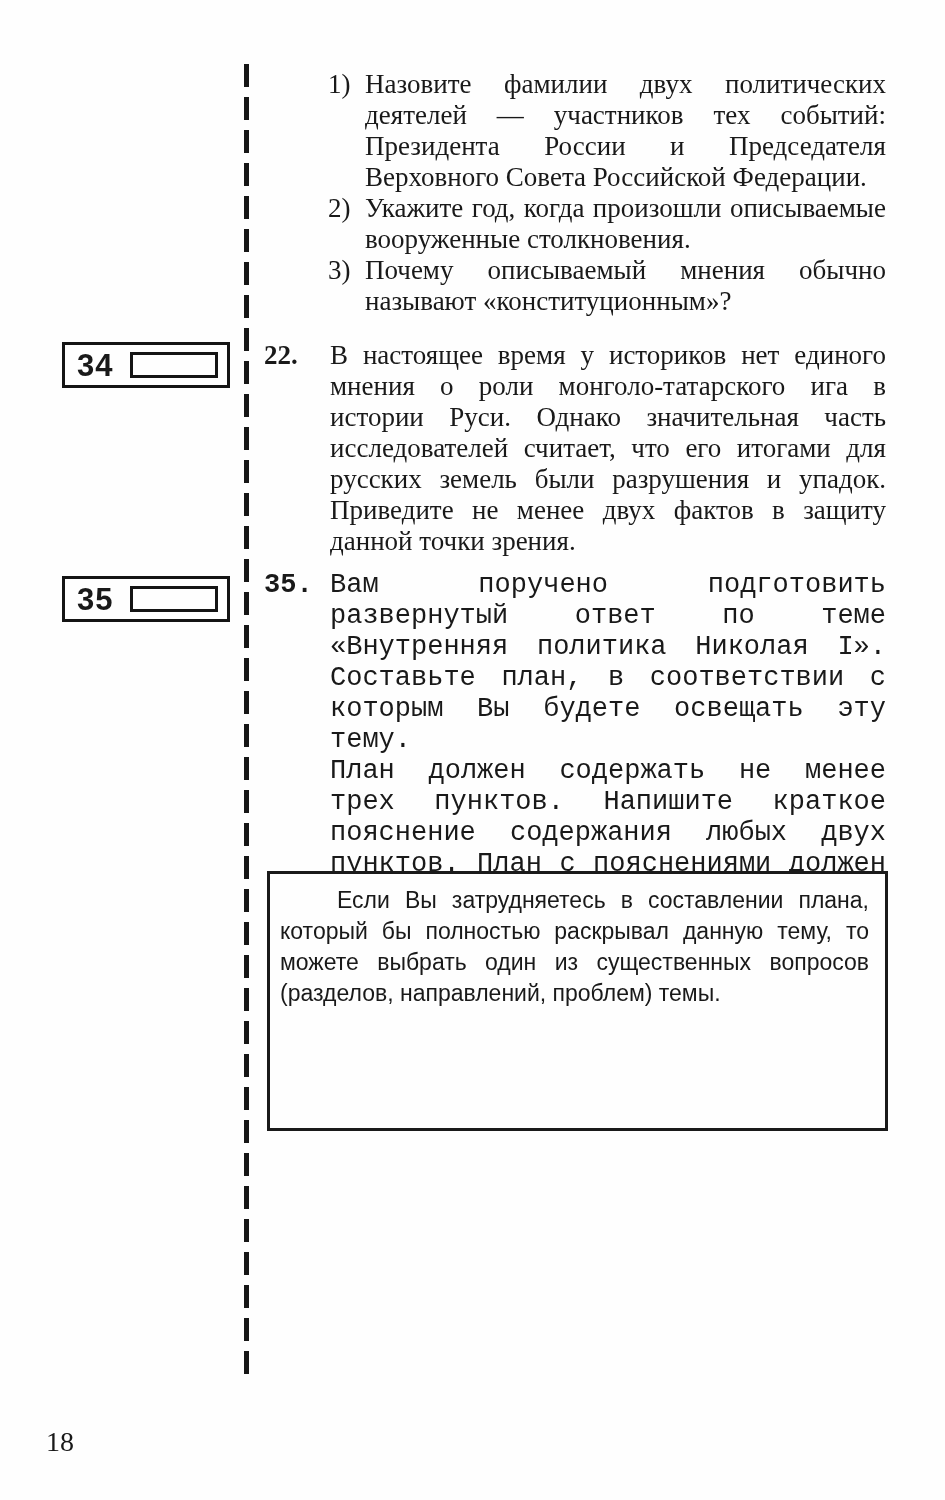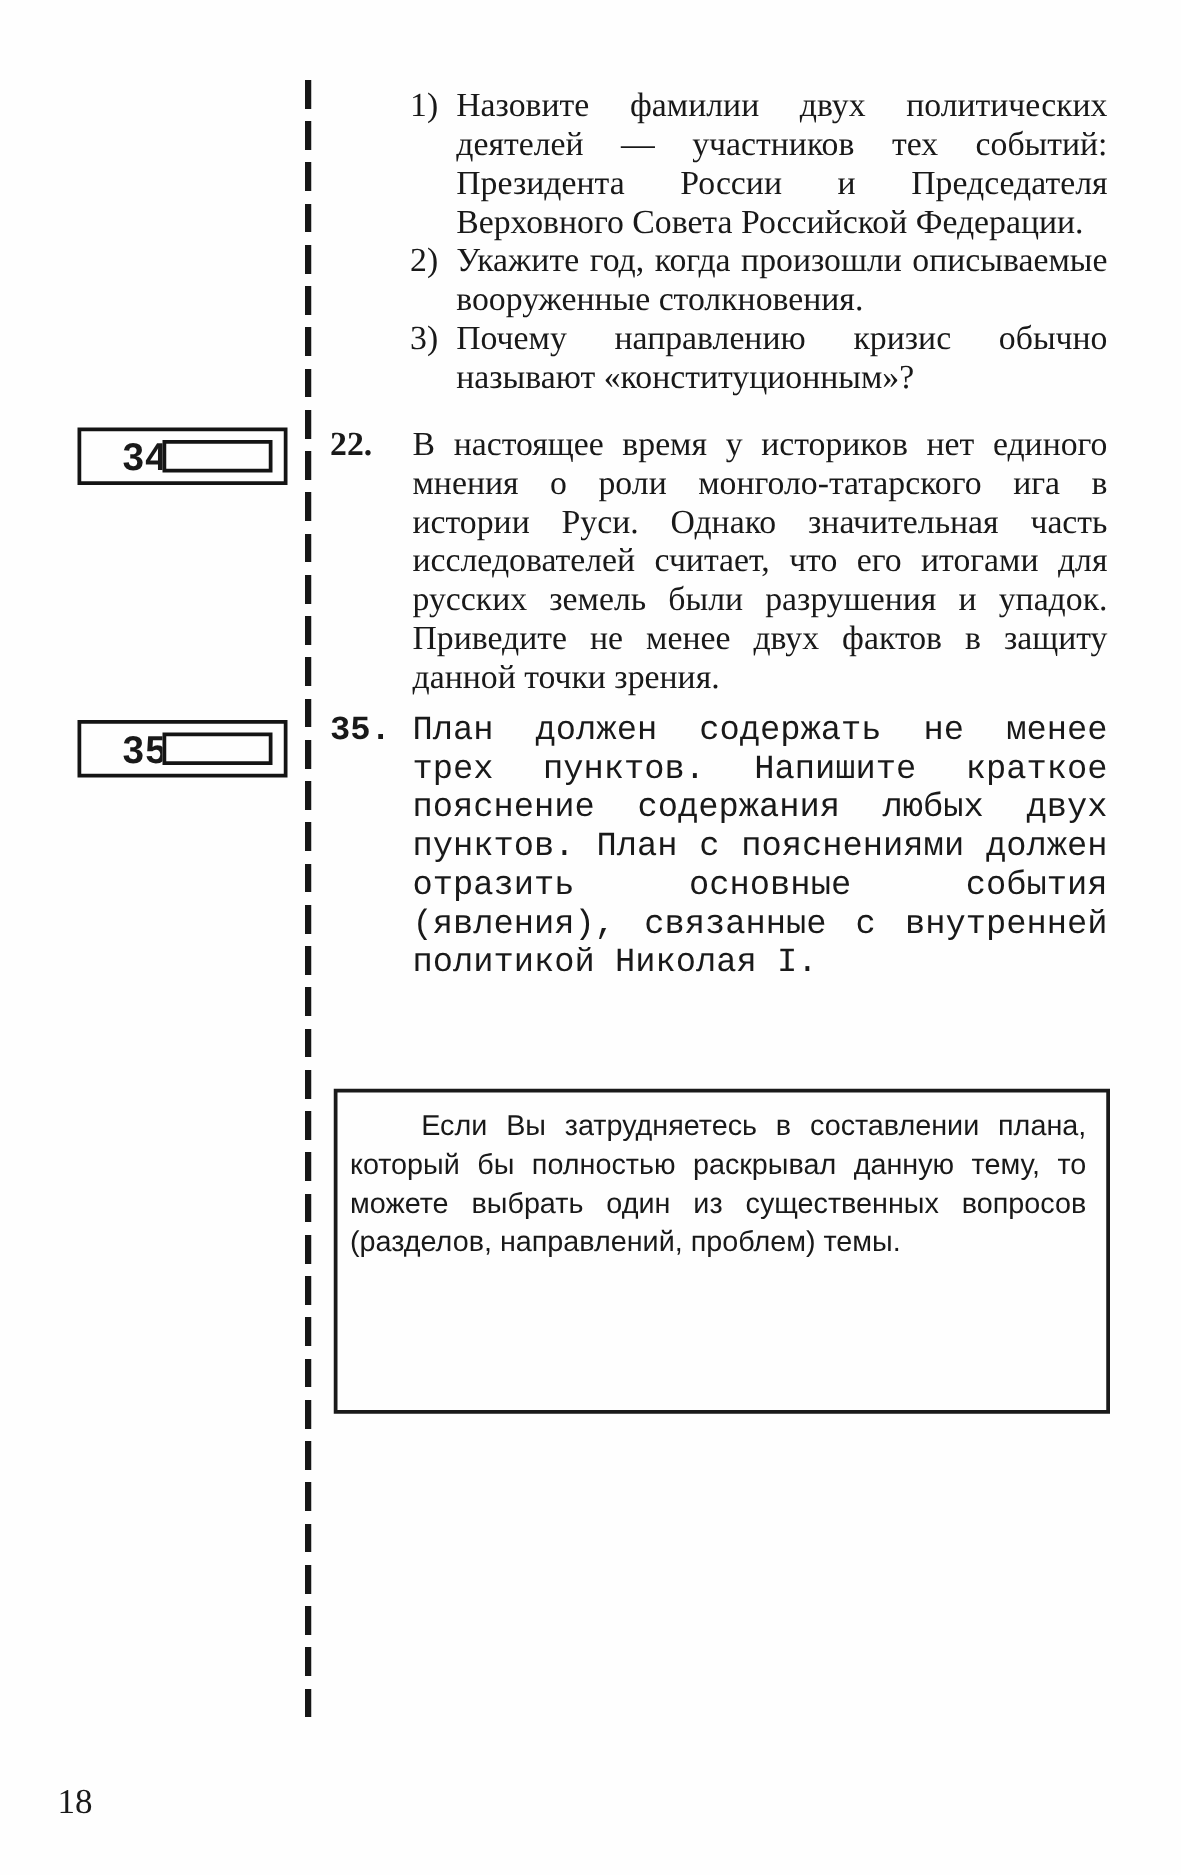--- a/index.html
+++ b/index.html
@@ -19,21 +19,21 @@
     width:5px;height:1314px;
     background:repeating-linear-gradient(to bottom,#161616 0 23px,transparent 23px 33px);
   }
   
   .qlabel-box{
     position:absolute;
     left:62px;width:168px;height:46px;
     border:3px solid #141414;
     box-sizing:border-box;
     background:#fefefe;
-    display:flex;align-items:center;padding-left:21px;
+    display:flex;align-items:center;
   }
   .qlabel-num{
     font-family:"Liberation Sans", sans-serif;
     font-weight:bold;font-size:31px;line-height:1;
     margin-left:12px;
     letter-spacing:1px;
   }
   .answer-slot{
     position:absolute;
     right:9px;top:50%;
@@ -101,31 +101,32 @@
     <div class="intro-item">
       <span class="intro-marker">1)</span>
       <span>Назовите фамилии двух политических деятелей — участников тех событий: Президента России и Председателя Верховного Совета Российской Федерации.</span>
     </div>
     <div class="intro-item">
       <span class="intro-marker">2)</span>
       <span>Укажите год, когда произошли описываемые вооруженные столкновения.</span>
     </div>
     <div class="intro-item">
       <span class="intro-marker">3)</span>
-      <span>Почему направлению кризис обычно называют «конституционным»?</span>
+      <span>Почему описываемый мнения обычно называют «конституционным»?</span>
     </div>
   </div>
 
   <div class="content-text question-block q34">
     <span class="qnum">22.</span>
     <p>В настоящее время у историков нет единого мнения о роли монголо-татарского ига в истории Руси. Однако значительная часть исследователей считает, что его итогами для русских земель были разрушения и упадок. Приведите не менее двух фактов в защиту данной точки зрения.</p>
   </div>
 
   <div class="content-text question-block q35">
     <span class="qnum">35.</span>
+    <p>Вам поручено подготовить развернутый ответ по теме «Внутренняя политика Николая I». Составьте план, в соответствии с которым Вы будете освещать эту тему.</p>
     <p>План должен содержать не менее трех пунктов. Напишите краткое пояснение содержания любых двух пунктов. План с пояснениями должен отразить основные события (явления), связанные с внутренней политикой Николая I.</p>
   </div>
 
   <div class="note-box">
     <p>Если Вы затрудняетесь в составлении плана, который бы полностью раскрывал данную тему, то можете выбрать один из существенных вопросов (разделов, направлений, проблем) темы.</p>
   </div>
 
   <div class="page-number">18</div>
 
 </div>

